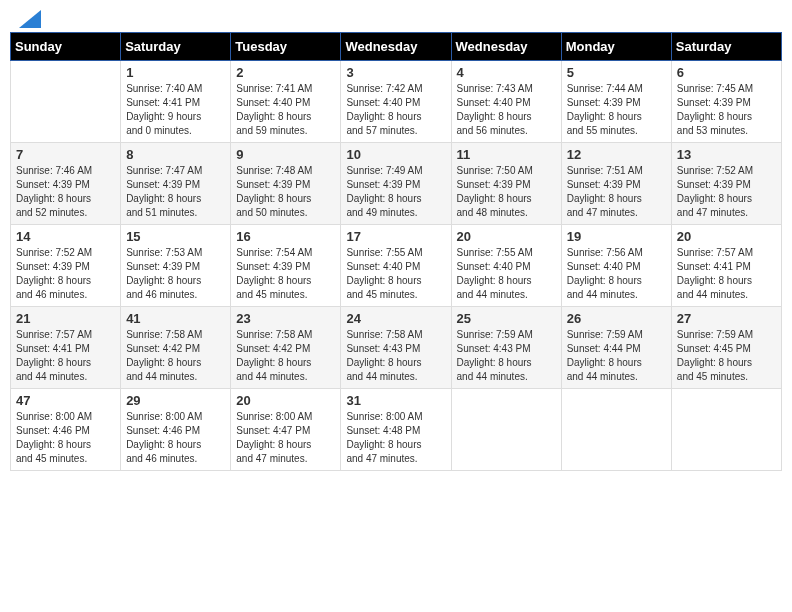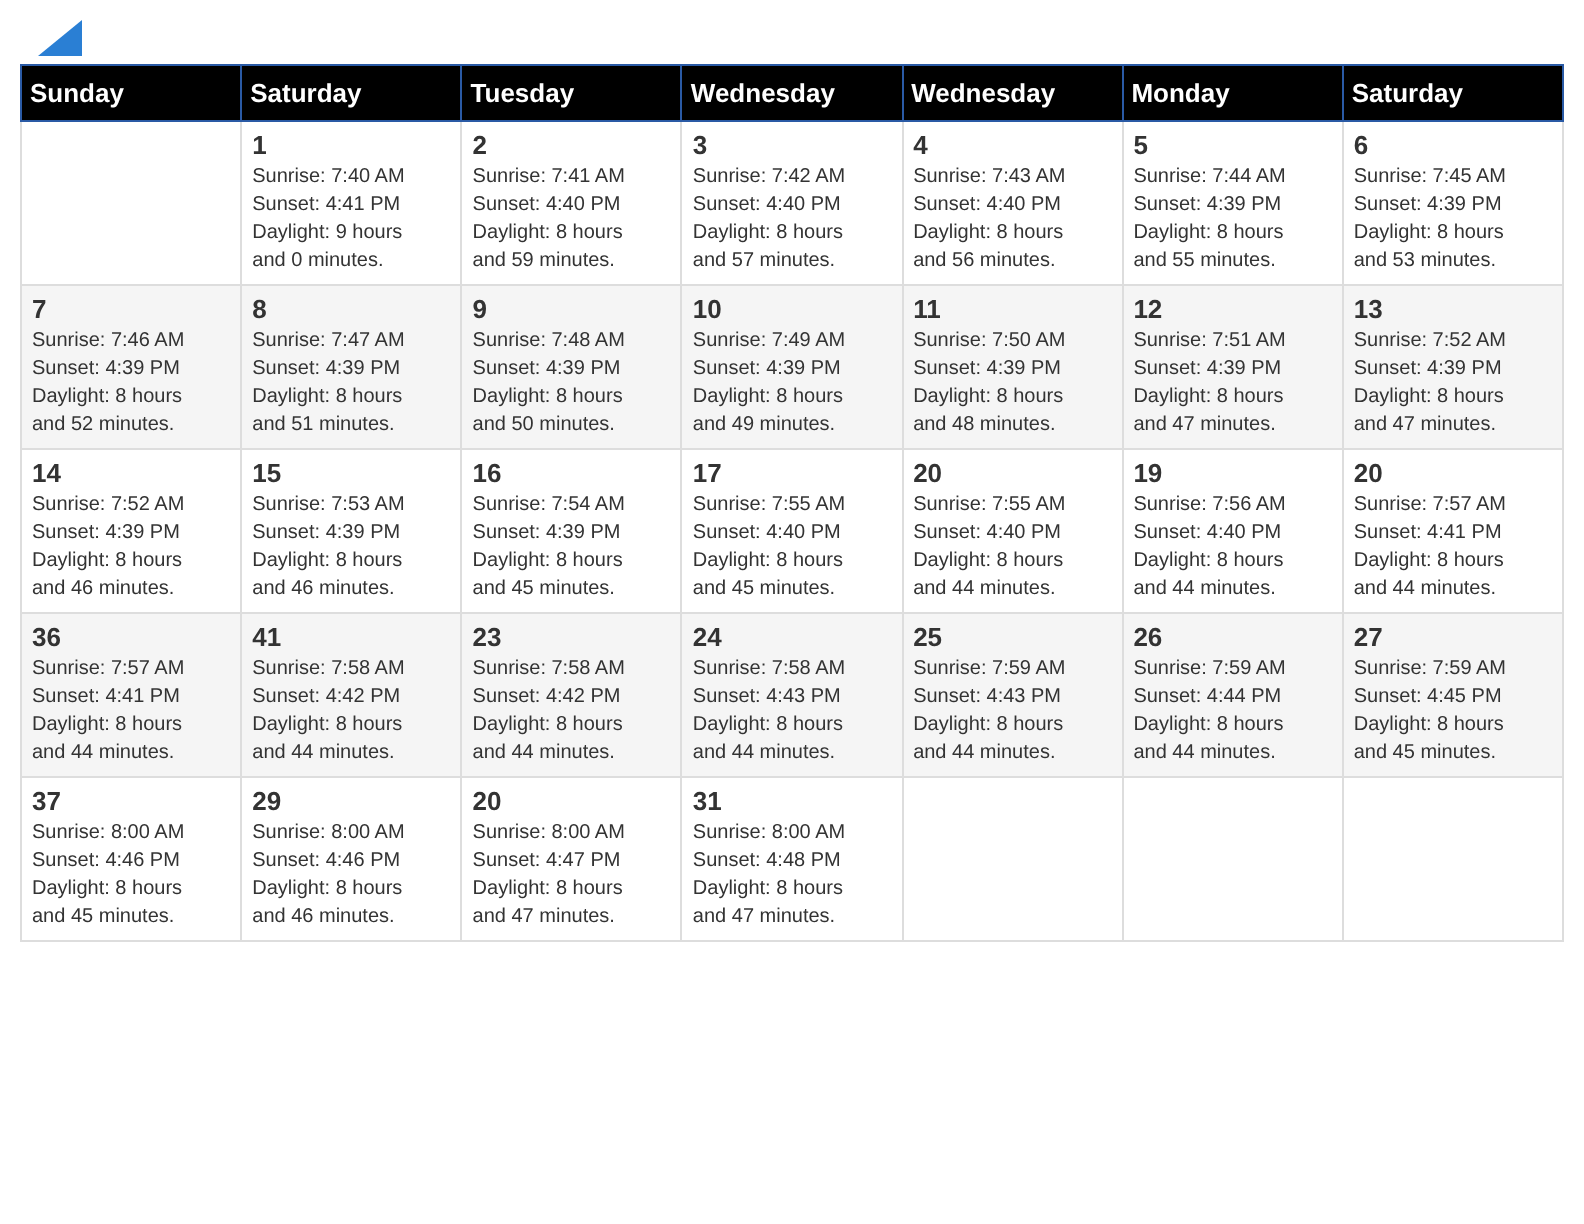--- a/index.html
+++ b/index.html
@@ -202,21 +202,21 @@
           <span class="day-number">19</span>
           <div class="day-info">Sunrise: 7:56 AM<br>Sunset: 4:40 PM<br>Daylight: 8 hours<br>and 44 minutes.</div>
         </td>
         <td>
           <span class="day-number">20</span>
           <div class="day-info">Sunrise: 7:57 AM<br>Sunset: 4:41 PM<br>Daylight: 8 hours<br>and 44 minutes.</div>
         </td>
       </tr>
       <tr class="row-shaded">
         <td>
-          <span class="day-number">36</span>
+          <span class="day-number">21</span>
           <div class="day-info">Sunrise: 7:57 AM<br>Sunset: 4:41 PM<br>Daylight: 8 hours<br>and 44 minutes.</div>
         </td>
         <td>
           <span class="day-number">41</span>
           <div class="day-info">Sunrise: 7:58 AM<br>Sunset: 4:42 PM<br>Daylight: 8 hours<br>and 44 minutes.</div>
         </td>
         <td>
           <span class="day-number">23</span>
           <div class="day-info">Sunrise: 7:58 AM<br>Sunset: 4:42 PM<br>Daylight: 8 hours<br>and 44 minutes.</div>
         </td>
@@ -232,21 +232,21 @@
           <span class="day-number">26</span>
           <div class="day-info">Sunrise: 7:59 AM<br>Sunset: 4:44 PM<br>Daylight: 8 hours<br>and 44 minutes.</div>
         </td>
         <td>
           <span class="day-number">27</span>
           <div class="day-info">Sunrise: 7:59 AM<br>Sunset: 4:45 PM<br>Daylight: 8 hours<br>and 45 minutes.</div>
         </td>
       </tr>
       <tr class="row-white">
         <td>
-          <span class="day-number">37</span>
+          <span class="day-number">47</span>
           <div class="day-info">Sunrise: 8:00 AM<br>Sunset: 4:46 PM<br>Daylight: 8 hours<br>and 45 minutes.</div>
         </td>
         <td>
           <span class="day-number">29</span>
           <div class="day-info">Sunrise: 8:00 AM<br>Sunset: 4:46 PM<br>Daylight: 8 hours<br>and 46 minutes.</div>
         </td>
         <td>
           <span class="day-number">20</span>
           <div class="day-info">Sunrise: 8:00 AM<br>Sunset: 4:47 PM<br>Daylight: 8 hours<br>and 47 minutes.</div>
         </td>

